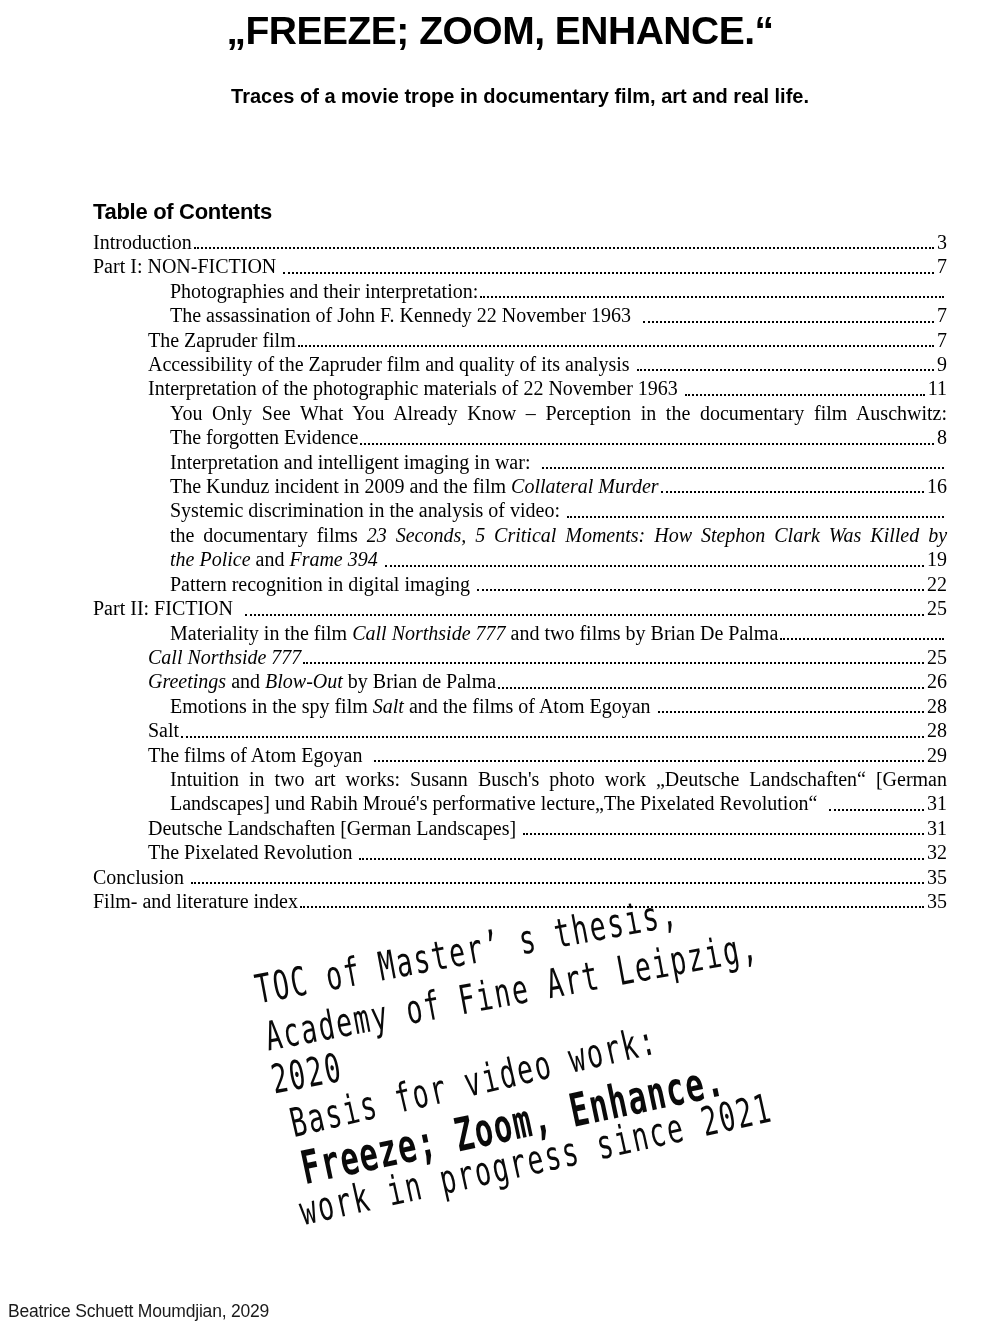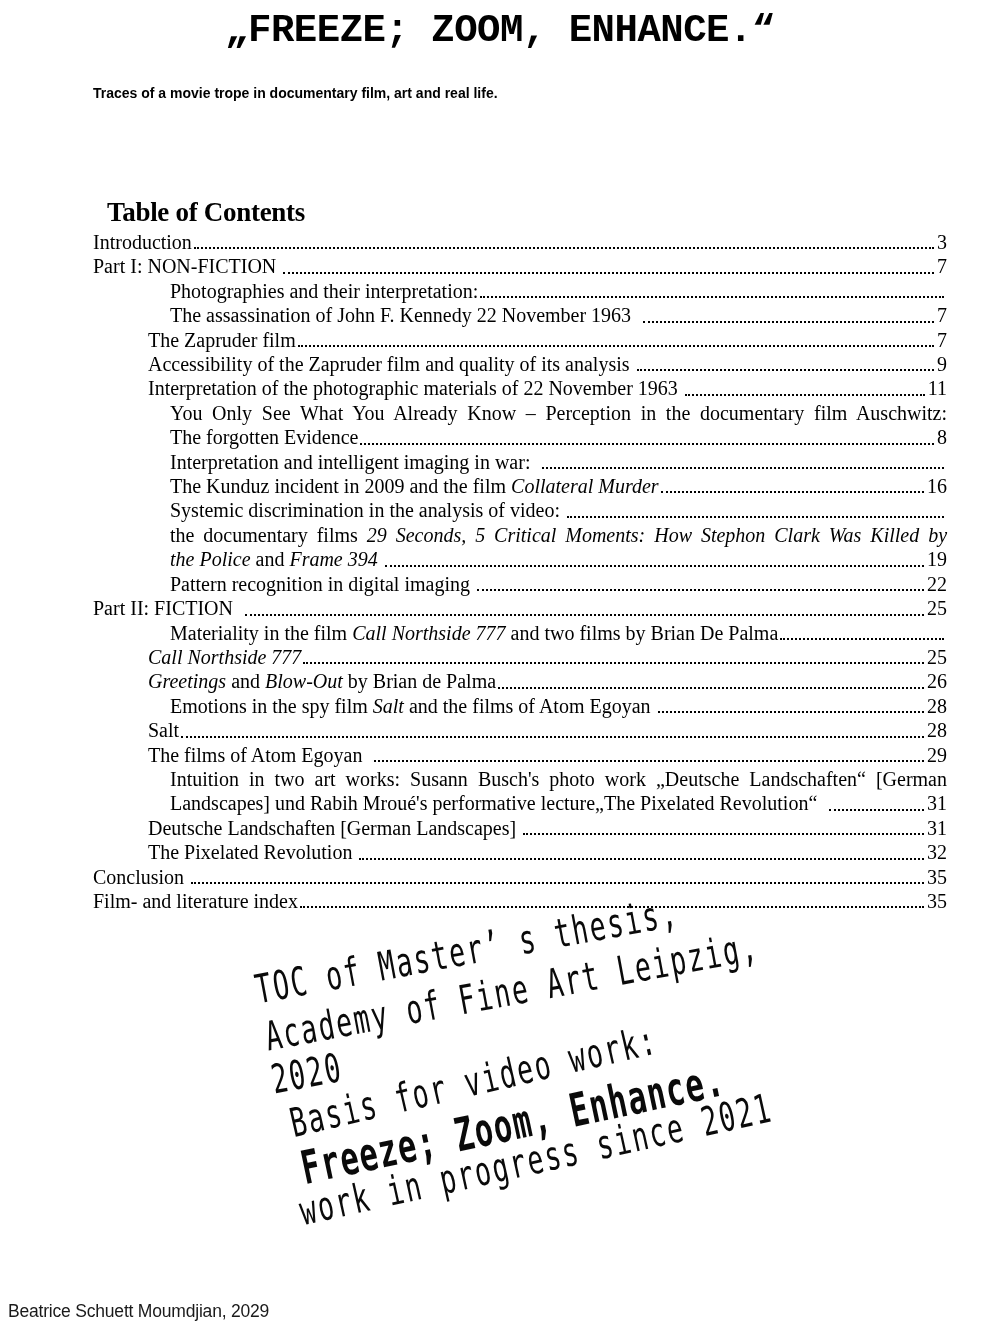--- a/index.html
+++ b/index.html
@@ -7,37 +7,37 @@
     width:1000px;height:1330px;
     background:#ffffff;
     position:relative;
     overflow:hidden;
     font-family:"Liberation Serif",serif;
     color:#000;
   }
   .doc-title{
     position:absolute;top:9px;left:0;width:1000px;
     text-align:center;
-    font-family:Liberation Mono, monospace;
+    font-family:Liberation Sans, sans-serif;
     font-weight:bold;font-size:39px;letter-spacing:-0.5px;
     color:#000;white-space:pre;
   }
   .doc-subtitle{
     position:absolute;top:85px;left:93px;width:854px;
-    text-align:left;
+    text-align:center;
     font-family:"Liberation Sans",sans-serif;
-    font-weight:bold;font-size:14px;color:#000;
+    font-weight:bold;font-size:20px;color:#000;
   }
   .toc{
     position:absolute;left:93px;top:196px;width:854px;
   }
   .toc-heading{
-    font-size:27px;font-weight:bold;line-height:32px;
-    letter-spacing:-0.3px;margin:0 0 2px 14px;
-    font-family:Liberation Serif, serif;
+    font-size:22px;font-weight:bold;line-height:32px;
+    letter-spacing:-0.3px;margin:0 0 2px 0;
+    font-family:Liberation Sans, sans-serif;
   }
   .toc-row{
     display:flex;align-items:flex-end;
     font-size:20px;line-height:24.4px;
   }
   .toc-row.ind1{padding-left:55px;}
   .toc-row.ind2{padding-left:77px;}
   .toc-text{white-space:pre-wrap;}
   .toc-row.justify .toc-text{
     white-space:normal;flex:1 1 auto;
@@ -126,21 +126,21 @@
       <div class="toc-row ind2">
         <span class="toc-text"><span>The Kunduz incident in 2009 and the film </span><i>Collateral Murder</i></span>
         <span class="leader"></span>
         <span class="toc-page">16</span>
       </div>
       <div class="toc-row ind2">
         <span class="toc-text"><span>Systemic discrimination in the analysis of video: </span></span>
         <span class="leader"></span>
       </div>
       <div class="toc-row ind2 justify">
-        <span class="toc-text"><span>the documentary films </span><i>29 Seconds, 5 Critical Moments: How Stephon Clark Was Killed by</i></span>
+        <span class="toc-text"><span>the documentary films </span><i>23 Seconds, 5 Critical Moments: How Stephon Clark Was Killed by</i></span>
       </div>
       <div class="toc-row ind2">
         <span class="toc-text"><i>the Police</i><span> and </span><i>Frame 394</i><span> </span></span>
         <span class="leader"></span>
         <span class="toc-page">19</span>
       </div>
       <div class="toc-row ind2">
         <span class="toc-text"><span>Pattern recognition in digital imaging </span></span>
         <span class="leader"></span>
         <span class="toc-page">22</span>

